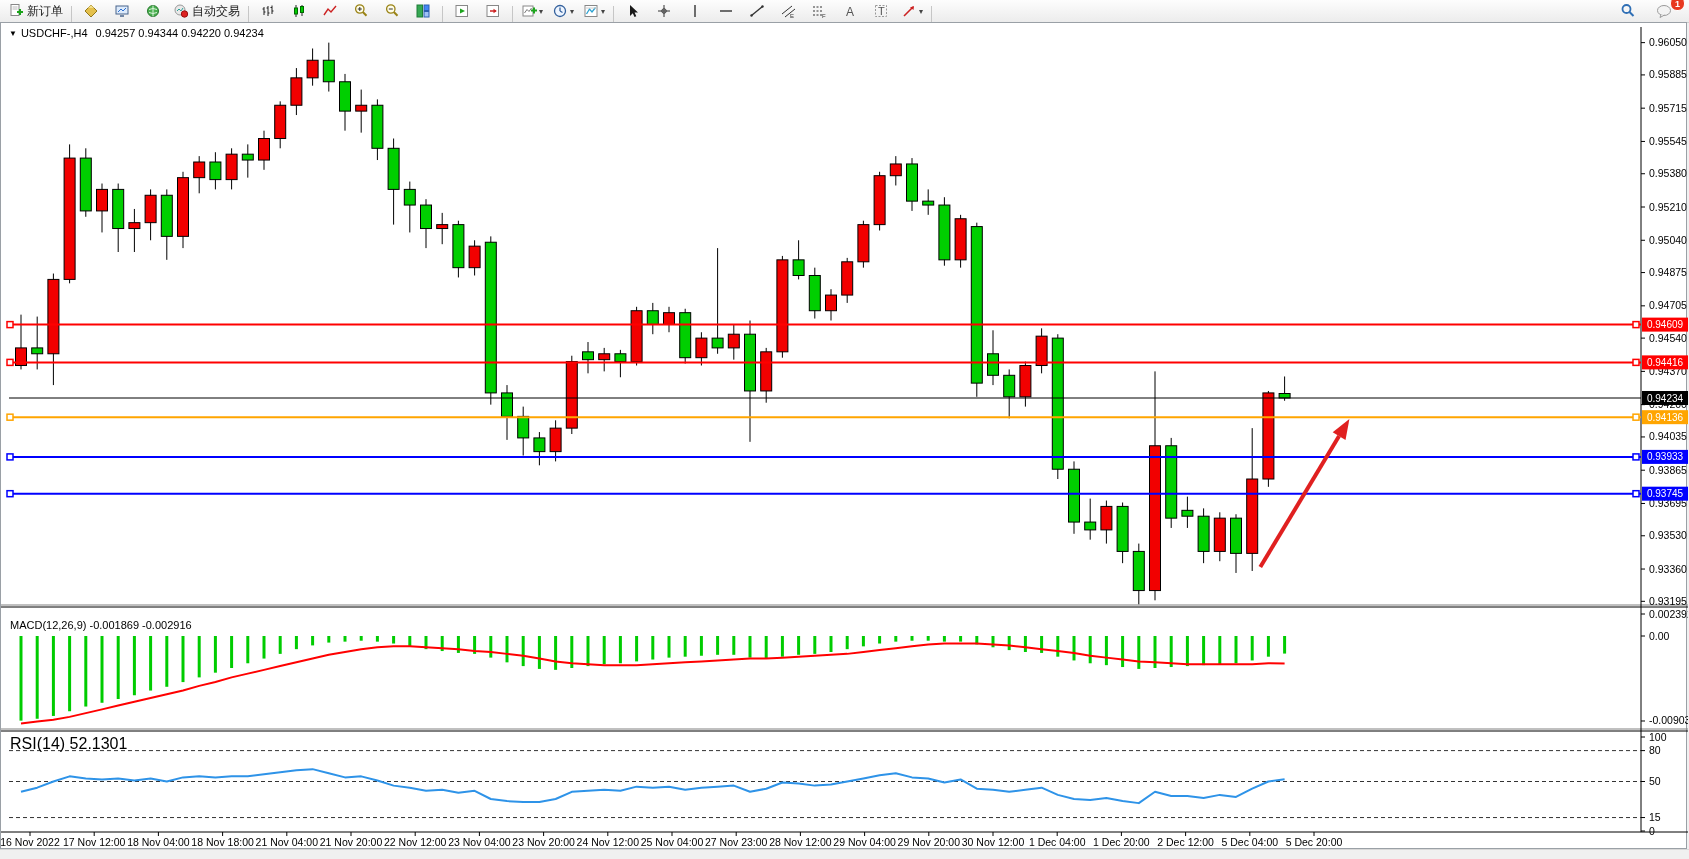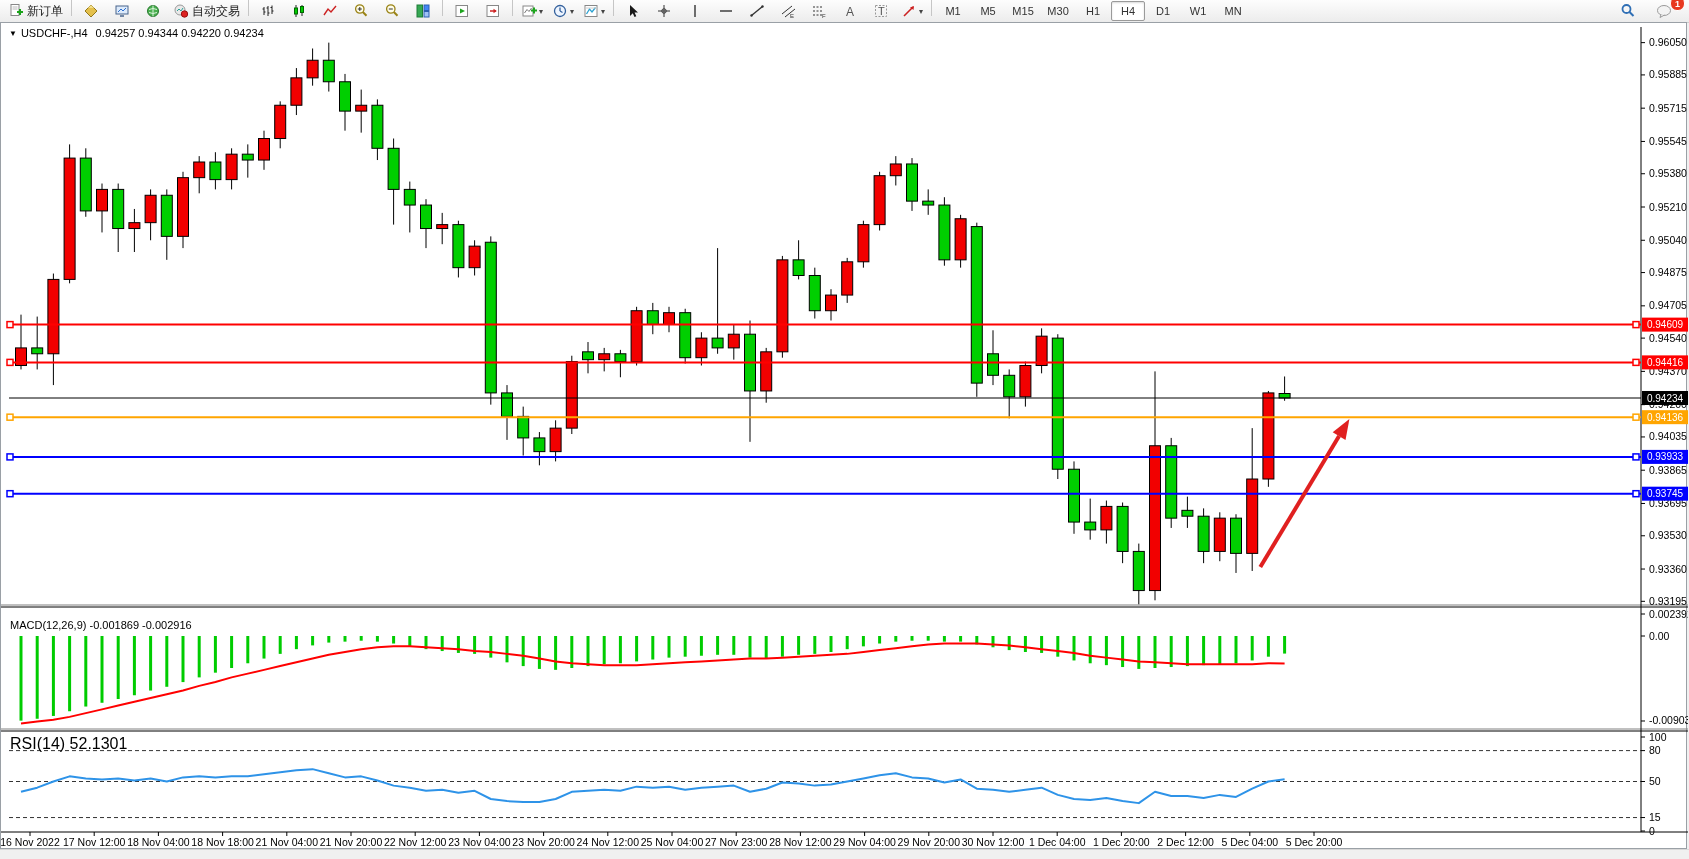--- a/index.html
+++ b/index.html
@@ -32,21 +32,21 @@
   #macd-label{left:9px;top:596px;font-size:11px;}
   #rsi-label{left:9px;top:712px;font-size:16px;}
   #status-bar{position:absolute;left:0;top:849px;width:1689px;height:10px;
     background:#f0f0f0;border-top:1px solid #d8d8d8;}
   svg text{font-family:"Liberation Sans",sans-serif;}
 </style>
 </head>
 <body>
 
 <div id="toolbar">
-  <span id="toolbar-left" style="display:flex;align-items:flex-start;gap:1px;">
+  <span id="toolbar-left" style="display:flex;align-items:flex-end;gap:1px;">
       <span class="tbtn">
         <svg width="16" height="16" viewBox="0 0 16 16">
           <rect x="3" y="1.5" width="8" height="11" fill="#fff" stroke="#888"></rect>
           <line x1="4.5" y1="4" x2="9.5" y2="4" stroke="#bbb"></line>
           <line x1="4.5" y1="6" x2="9.5" y2="6" stroke="#bbb"></line>
           <rect x="9" y="8" width="6" height="2" fill="#1ca41c"></rect>
           <rect x="11" y="6" width="2" height="6" fill="#1ca41c"></rect>
         </svg>
         <span class="lbl">新订单</span>
       </span>
@@ -216,31 +216,20 @@
         </svg>
       </span>
       <span class="tbtn">
         <svg width="16" height="16" viewBox="0 0 16 16">
           <line x1="3" y1="13" x2="12" y2="4" stroke="#c22" stroke-width="1.6"></line>
           <polygon points="13,3 12.5,7 9,4.5" fill="#c22"></polygon>
         </svg>
         <span class="caret">▾</span>
       </span>
       <span class="tsep"></span>
-    </span>
-  <span id="toolbar-tf" style="display:flex;align-items:center;gap:1px;">
-      <span class="tf-btn">M1</span>
-      <span class="tf-btn">M5</span>
-      <span class="tf-btn">M15</span>
-      <span class="tf-btn">M30</span>
-      <span class="tf-btn">H1</span>
-      <span class="tf-btn active">H4</span>
-      <span class="tf-btn">D1</span>
-      <span class="tf-btn">W1</span>
-      <span class="tf-btn">MN</span>
     </span>
   <span id="toolbar-right">
     <span class="tbtn">
       <svg width="16" height="16" viewBox="0 0 16 16">
         <circle cx="6.5" cy="6" r="4" fill="none" stroke="#2f6fb5" stroke-width="1.8"></circle>
         <line x1="9.5" y1="9" x2="13.5" y2="13" stroke="#2f6fb5" stroke-width="2"></line>
       </svg>
     </span>
     <span class="tbtn chat-wrap">
       <svg width="17" height="16" viewBox="0 0 17 16">

